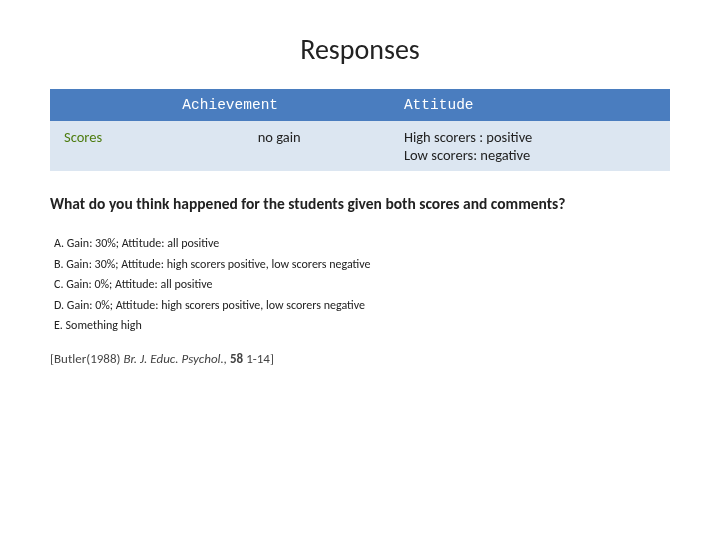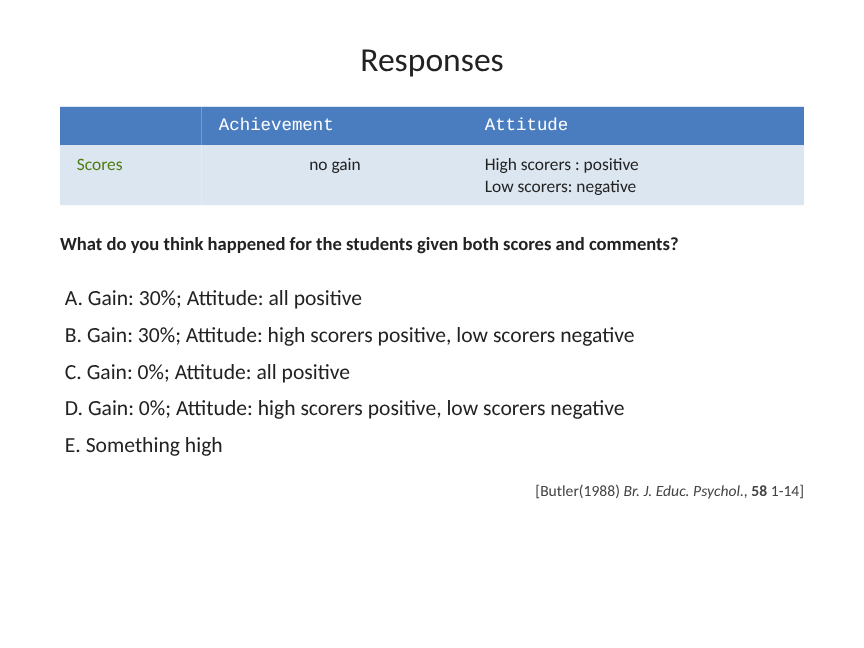--- a/index.html
+++ b/index.html
@@ -64,28 +64,27 @@
       font-size: 15.5px;
       font-weight: 700;
       margin-bottom: 18px;
       line-height: 1.45;
       color: #222;
     }
     .options {
       list-style: none;
       padding: 0;
       margin-bottom: 16px;
-      font-size: 18px;
+      font-size: 12px;
       line-height: 1.7;
     }
     .options li {
       padding-left: 4px;
     }
     .citation {
-      text-align: right;
       font-size: 13px;
       color: #444;
       margin-top: auto;
     }
     .citation em {
       font-style: italic;
     }
     .citation strong {
       font-weight: bold;
     }

